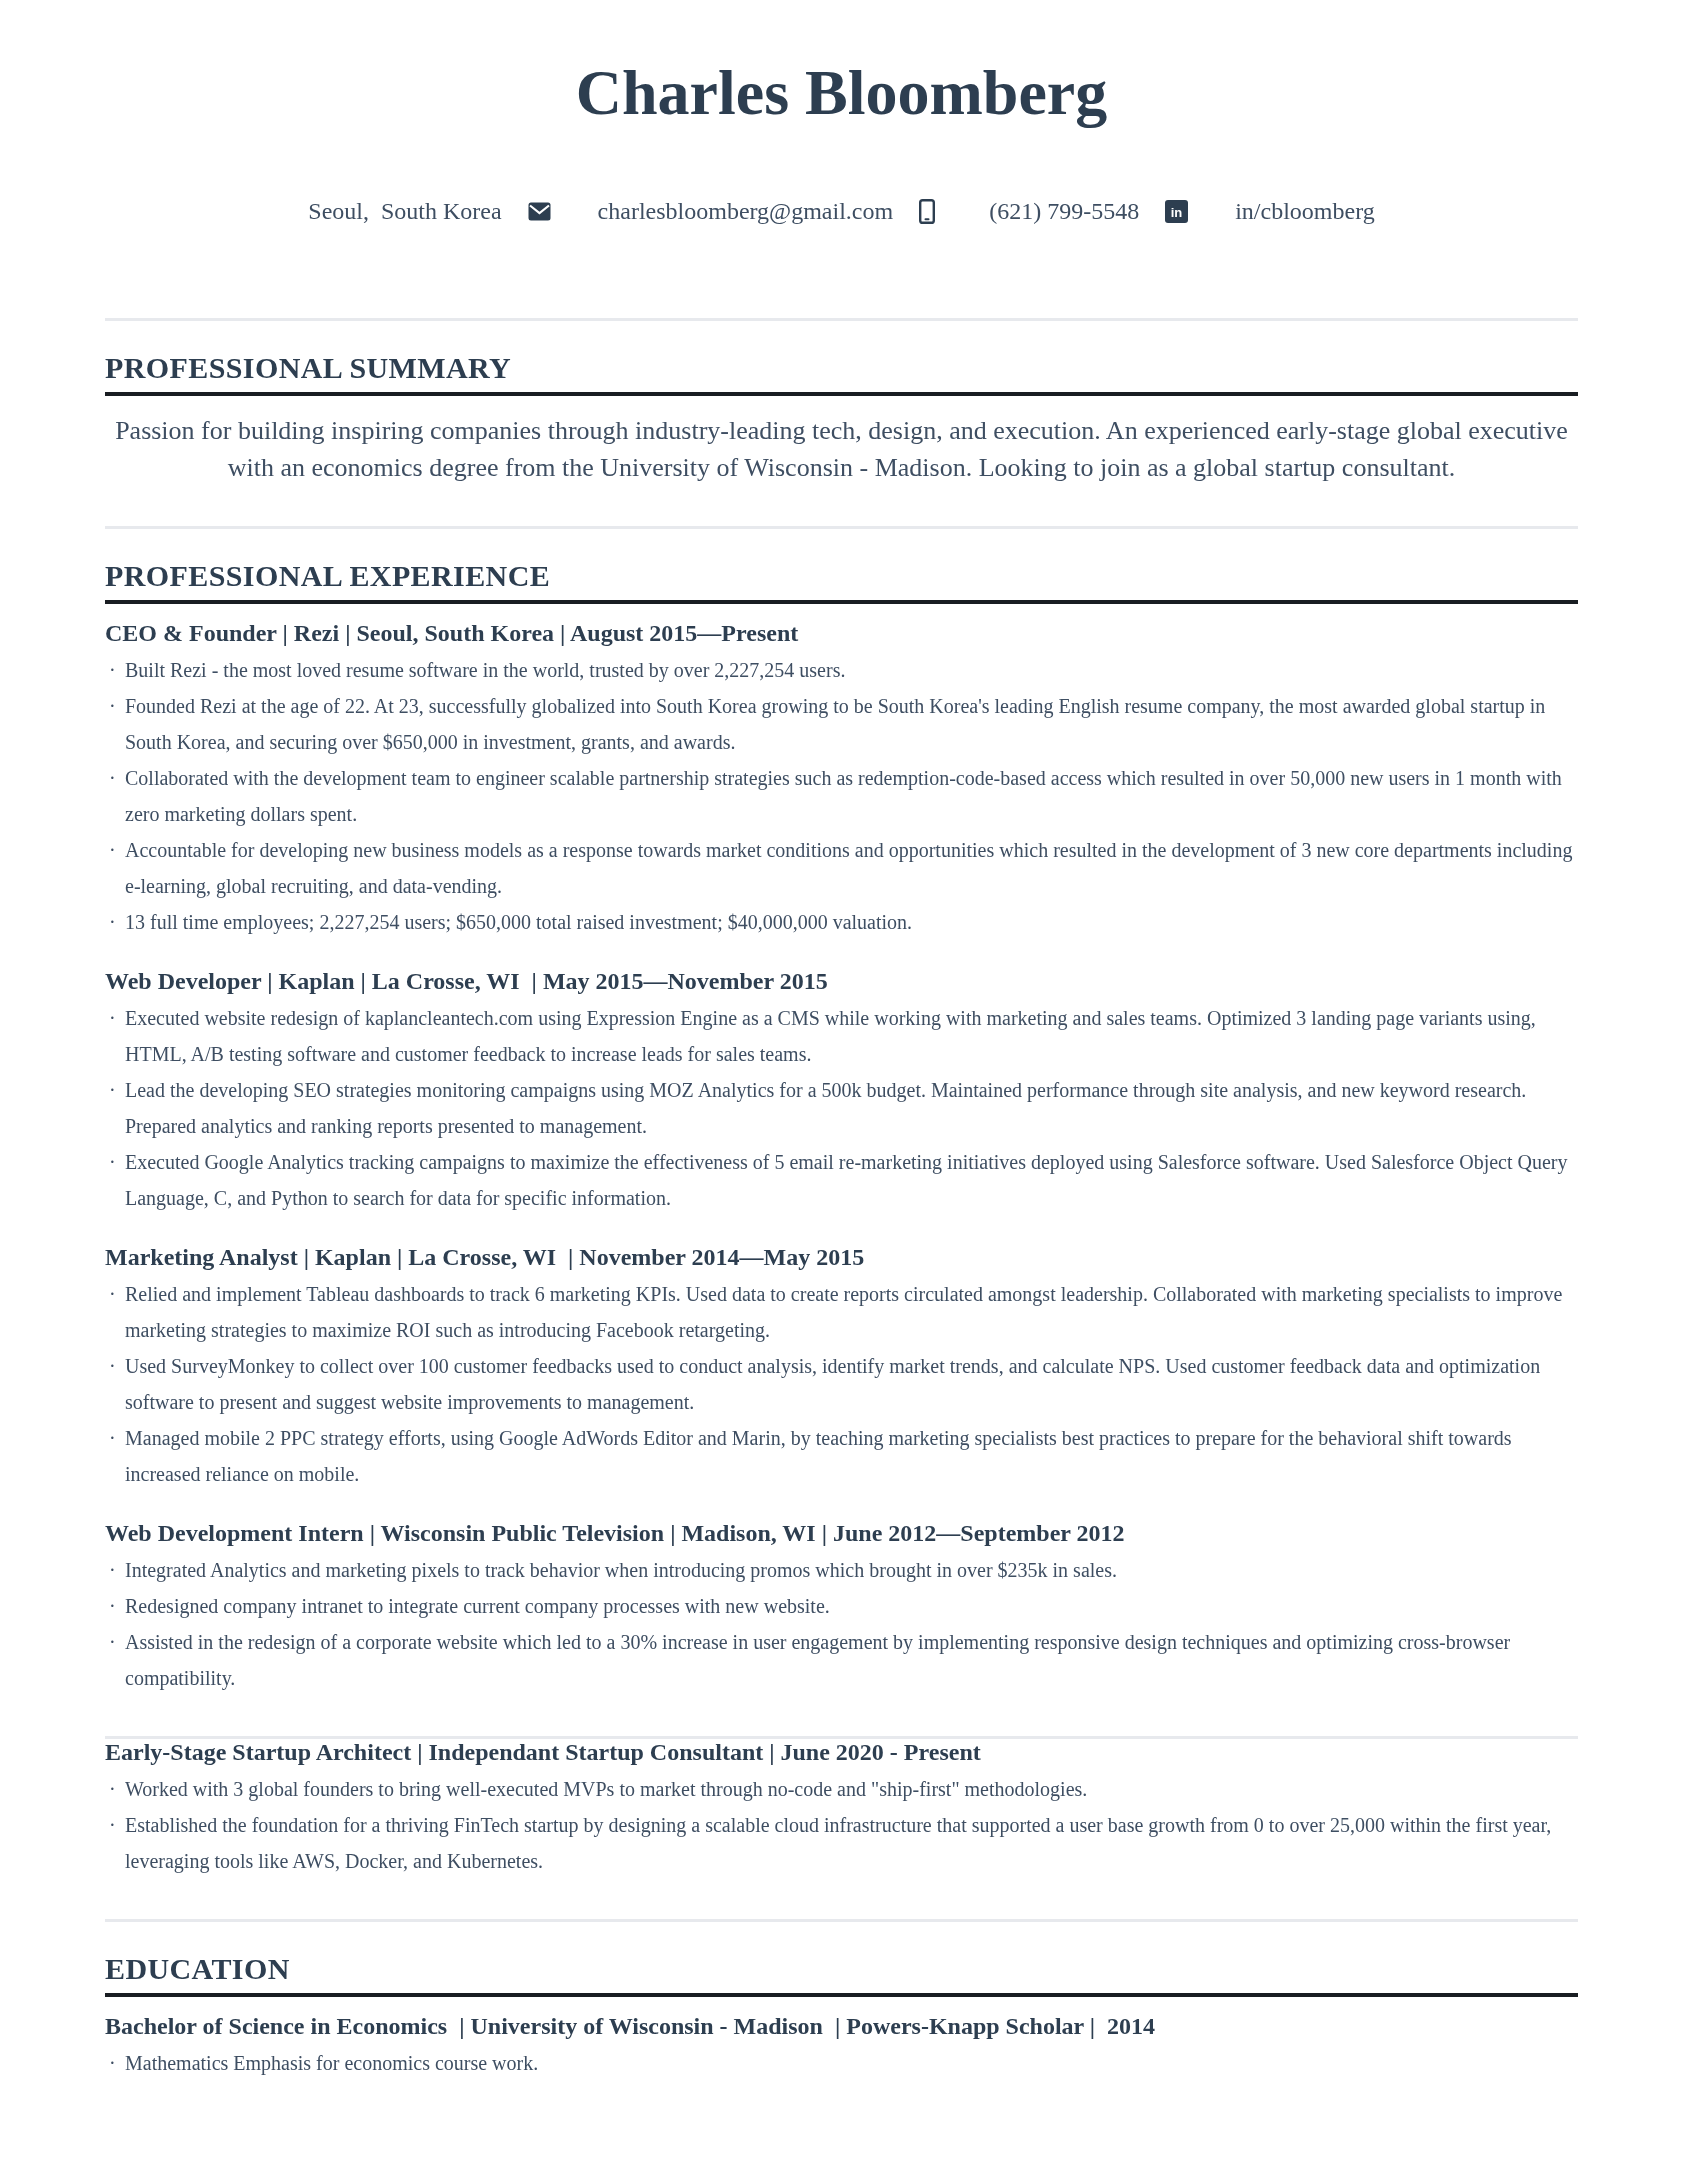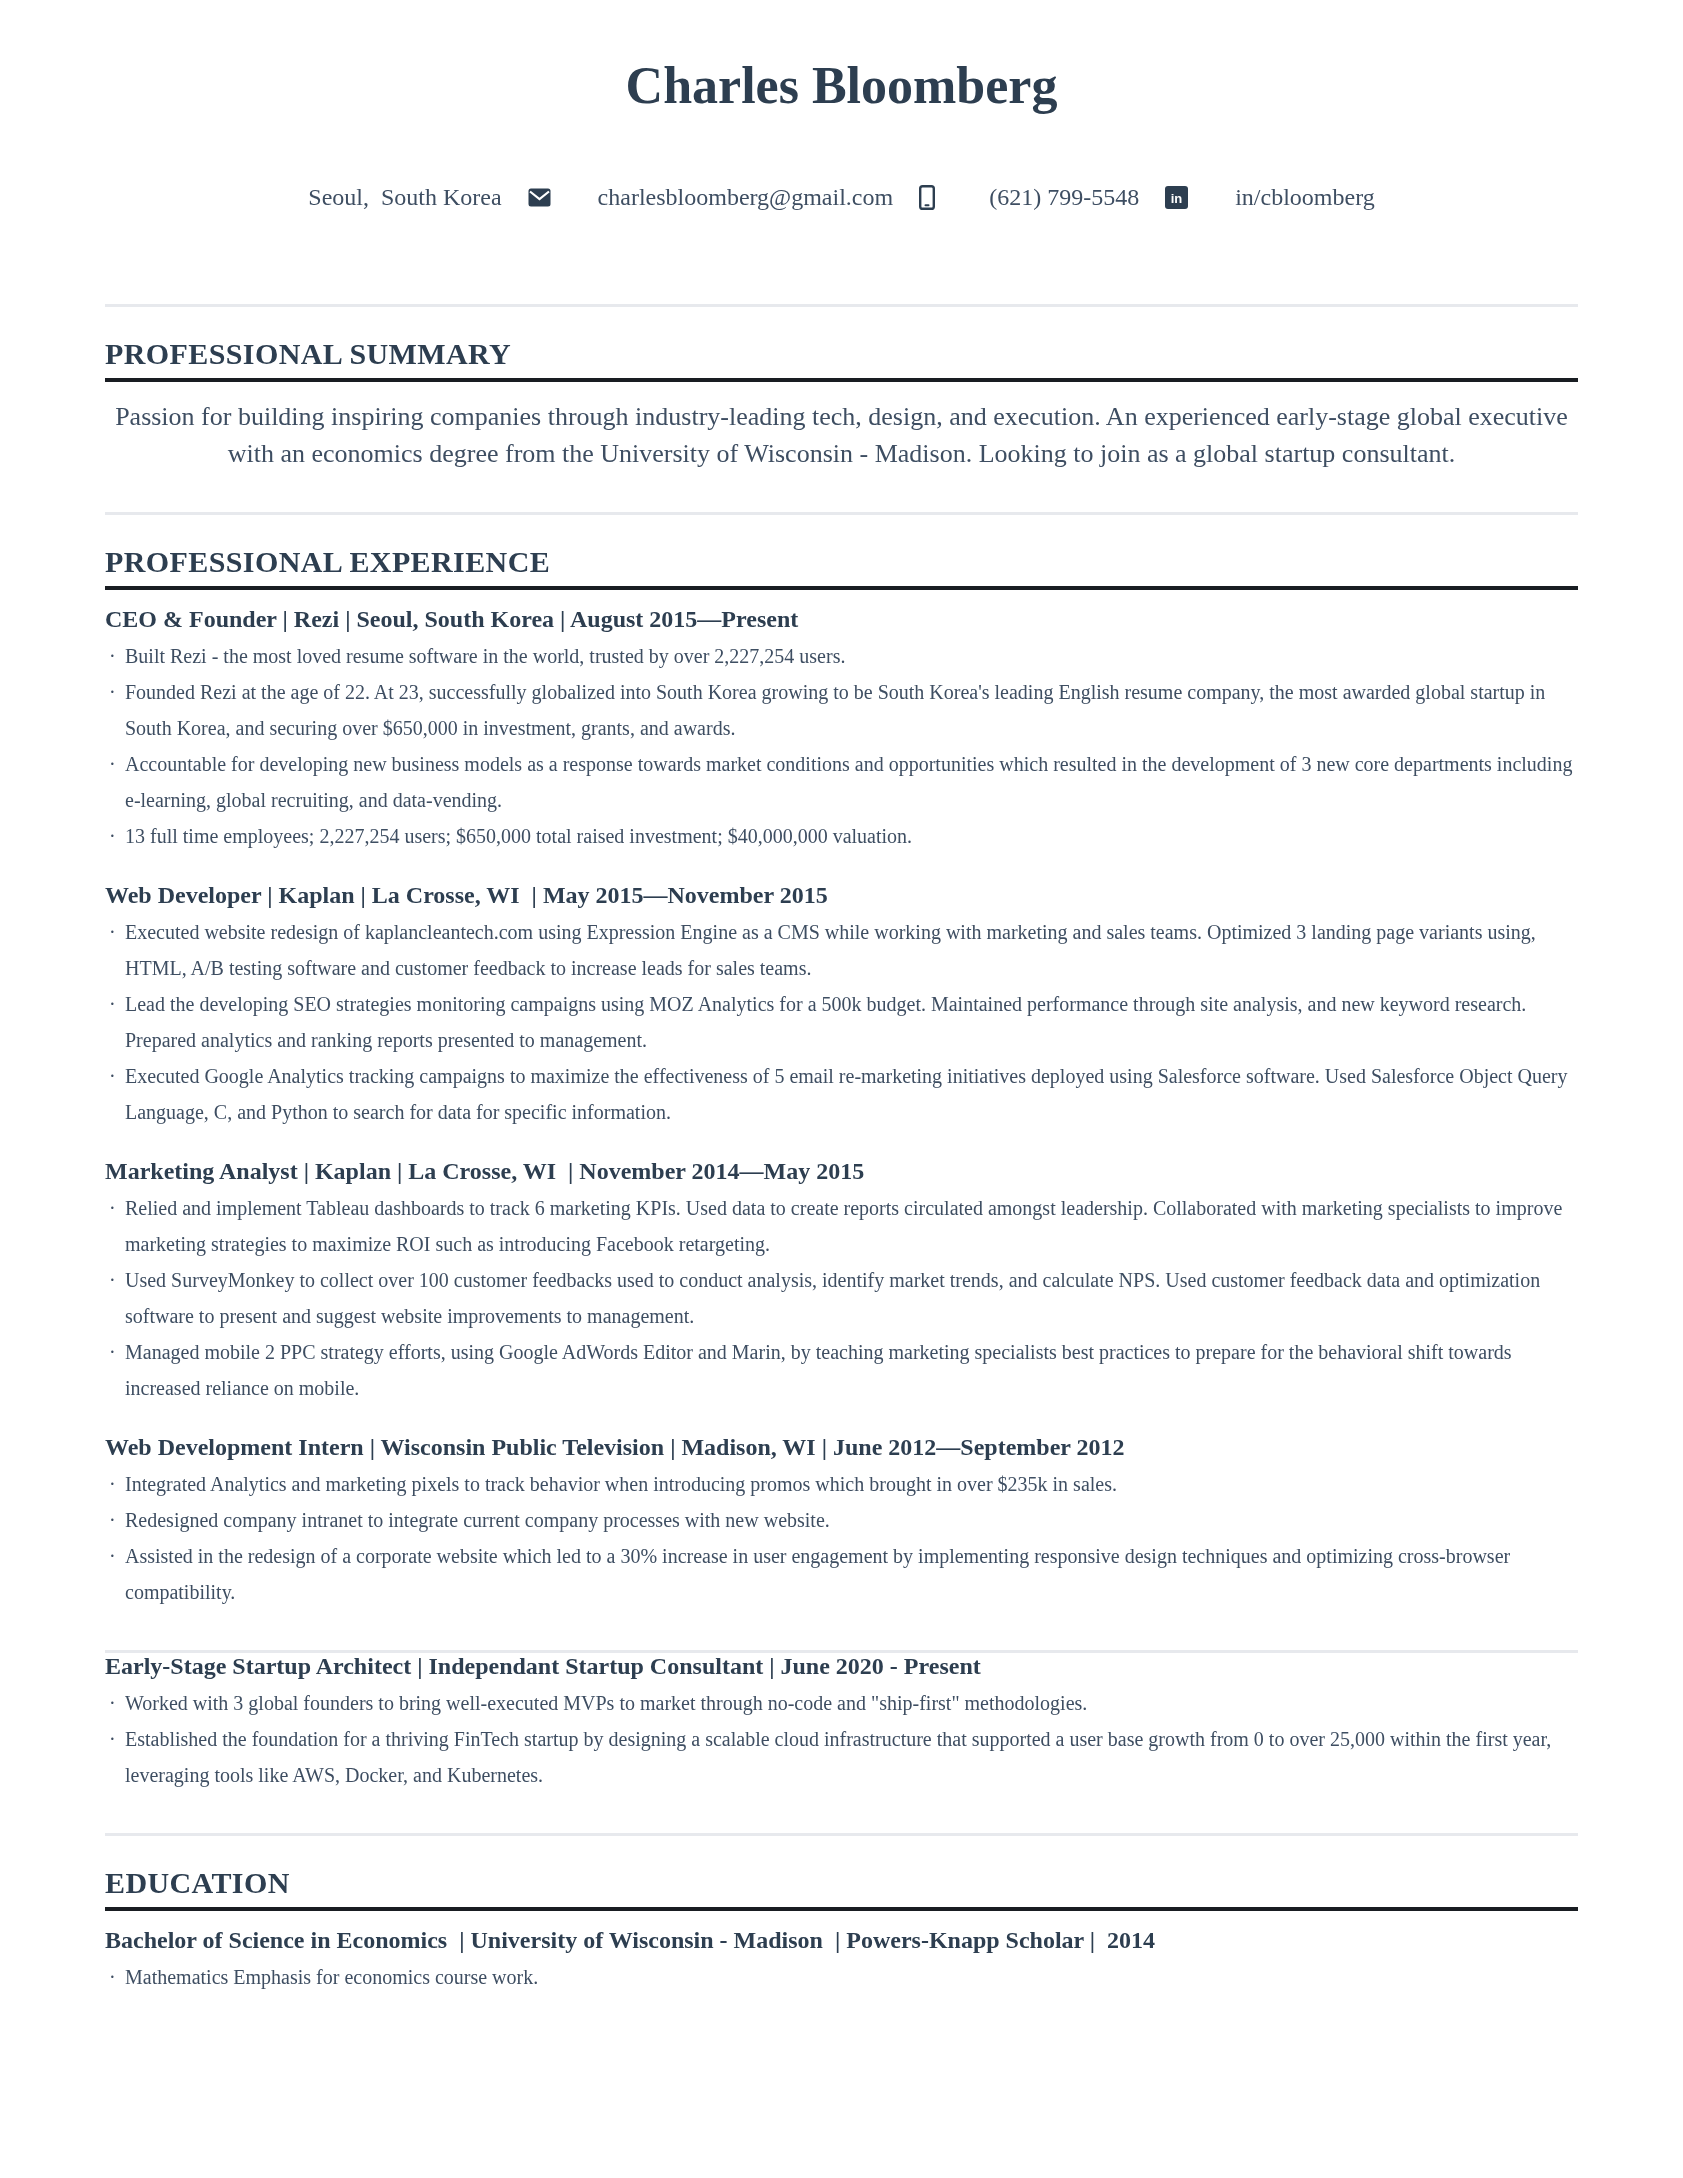--- a/index.html
+++ b/index.html
@@ -8,21 +8,21 @@
     --rule-dark:#191d22;
     --rule-light:#e7e9ed;
     --white:#ffffff;
   }
   *{box-sizing:border-box;}
   html,body{margin:0;padding:0;background:#fff;}
   body{font-family:"Liberation Serif","DejaVu Serif",serif;color:var(--body);}
   .page{width:1683px;min-height:2178px;background:var(--white);padding:57px 105px 59px;margin:0 auto;}
 
   
-  .name{font-size:52px;line-height:1.12;font-weight:700;color:var(--heading);text-align:center;margin:0 0 16px;}
+  .name{font-size:64px;line-height:1.12;font-weight:700;color:var(--heading);text-align:center;margin:0 0 16px;}
   .contact{display:flex;justify-content:center;gap:26px;font-size:24px;color:var(--body);}
   .c-item{display:inline-flex;align-items:center;gap:10px;white-space:pre-wrap;}
   .c-item svg{display:block;}
 
   
   .divider{border:none;border-top:3px solid var(--rule-light);margin:40px 0 0;}
   .sec-title{font-size:30px;font-weight:700;color:var(--heading);letter-spacing:0.4px;
              border-bottom:4px solid var(--rule-dark);padding-bottom:7px;margin:30px 0 16px;}
 
   .summary-text{font-size:26px;line-height:37px;margin:0;color:var(--body);text-align:center;}
@@ -84,20 +84,21 @@
   <hr class="divider">
 
   <section>
     <h2 class="sec-title">PROFESSIONAL EXPERIENCE</h2>
 
     <div class="job">
       <h3 class="job-title">CEO &amp; Founder | Rezi | Seoul, South Korea | August 2015—Present</h3>
       <ul class="bullets">
         <li>Built Rezi - the most loved resume software in the world, trusted by over 2,227,254 users.</li>
         <li>Founded Rezi at the age of 22. At 23, successfully globalized into South Korea growing to be South Korea's leading English resume company, the most awarded global startup in South Korea, and securing over $650,000 in investment, grants, and awards.</li>
+        <li>Collaborated with the development team to engineer scalable partnership strategies such as redemption-code-based access which resulted in over 50,000 new users in 1 month with zero marketing dollars spent.</li>
         <li>Accountable for developing new business models as a response towards market conditions and opportunities which resulted in the development of 3 new core departments including e-learning, global recruiting, and data-vending.</li>
         <li>13 full time employees; 2,227,254 users; $650,000 total raised investment; $40,000,000 valuation.</li>
       </ul>
     </div>
 
     <div class="job">
       <h3 class="job-title">Web Developer | Kaplan | La Crosse, WI  | May 2015—November 2015</h3>
       <ul class="bullets">
         <li>Executed website redesign of kaplancleantech.com using Expression Engine as a CMS while working with marketing and sales teams. Optimized 3 landing page variants using, HTML, A/B testing software and customer feedback to increase leads for sales teams.</li>
         <li>Lead the developing SEO strategies monitoring campaigns using MOZ Analytics for a 500k budget. Maintained performance through site analysis, and new keyword research. Prepared analytics and ranking reports presented to management.</li>

